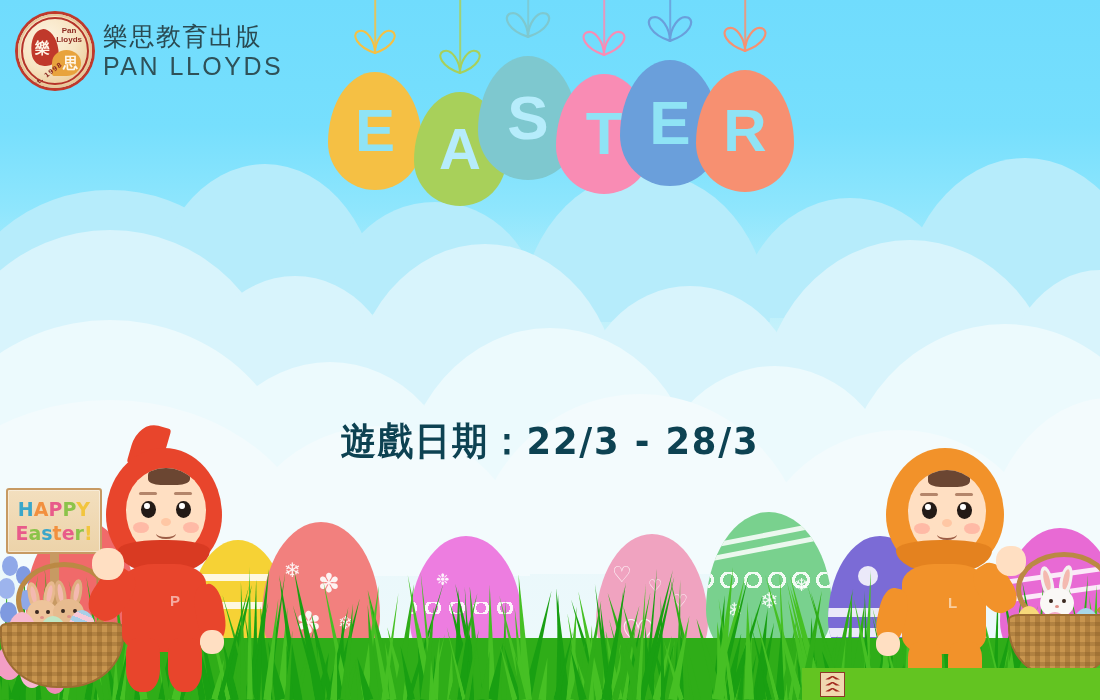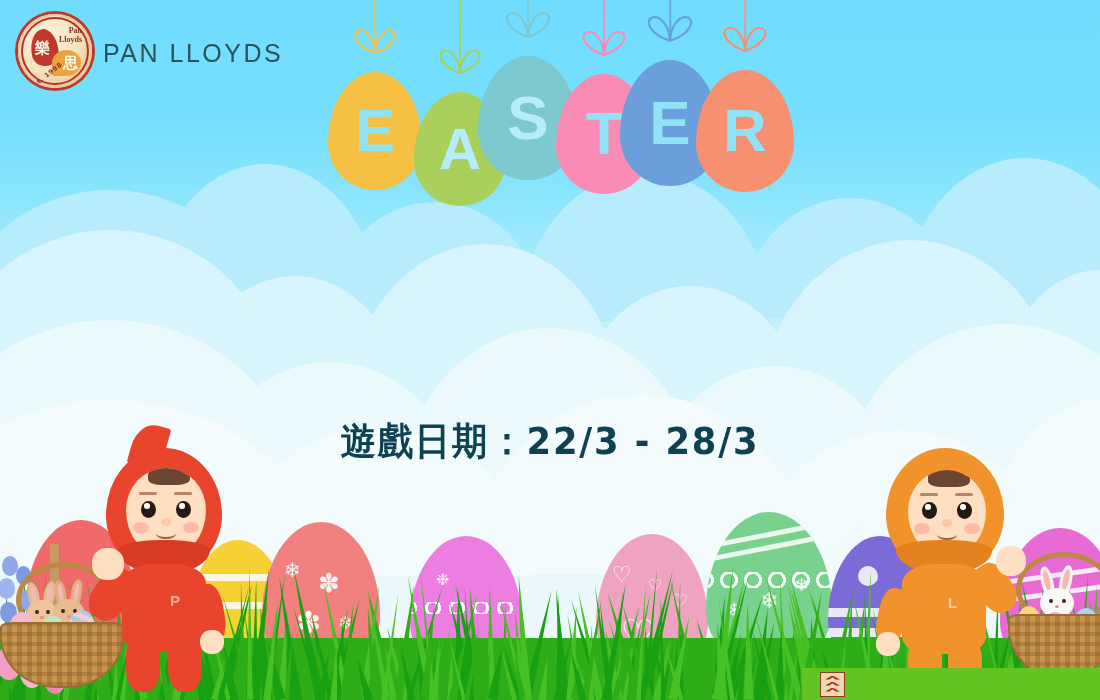--- a/index.html
+++ b/index.html
@@ -94,22 +94,22 @@
   }
   .logo-mark .ch1 { left: 17px; top: 27px; color:#fff6e8; }
   .logo-mark .ch2 { right: 14px; bottom: 17px; color:#fff6e8; }
   .logo-mark .pan {
     position: absolute;
     right: 10px; top: 13px;
     font-size: 8px;
     font-weight: bold;
     color: #8e2b22;
     line-height: 8px;
-    text-align: right;
-    font-family: Liberation Serif, serif;
+    text-align: center;
+    font-family: Liberation Sans, sans-serif;
   }
   .logo-mark .est {
     position: absolute;
     left: 8px; bottom: 8px;
     font-size: 6.5px;
     font-weight: bold;
     color: #8e2b22;
     transform: rotate(-38deg);
     letter-spacing: 0.6px;
     font-family: "DejaVu Sans", sans-serif;
@@ -472,20 +472,21 @@
       <div class="bubble"></div>
       <div class="ch1">樂</div>
       <div class="ch2">思</div>
       <div class="pan">
         <div>Pan</div>
         <div style="margin-top:1px;">Lloyds</div>
       </div>
       <div class="est">Est. 1998</div>
     </div>
     <div class="logo-text">
+      <div class="logo-cn">樂思教育出版</div>
       <div class="logo-en">PAN  LLOYDS</div>
     </div>
   </div>
 
   <div class="easter-row" id="eggrow">
       <div class="hang" style="left: 328px; width: 94px;">
         <div class="string" style="height: 48px; background: rgb(245, 192, 68);"></div>
         <div class="bow" style="top: 26px; width: 53px; height: 28px;"><svg width="53" height="28" viewBox="0 0 100 54">
             <path d="M50 52 C 50 30, 34 4, 18 10 C 4 16, 14 40, 50 52 Z" fill="none" stroke="#f5c044" stroke-width="4"></path>
             <path d="M50 52 C 50 30, 66 4, 82 10 C 96 16, 86 40, 50 52 Z" fill="none" stroke="#f5c044" stroke-width="4"></path>
@@ -595,20 +596,28 @@
     </div>
     <div class="degg" style="left:1000px;bottom:22px;width:120px;height:150px;background:#e86ad4;">
       <div class="band" style="top:44px;height:5px;transform:rotate(-8deg);"></div>
       <div class="band" style="top:62px;height:5px;transform:rotate(-8deg);"></div>
     </div>
     <div class="degg" style="left:26px;bottom:40px;width:110px;height:140px;background:#f06a6a;"></div>
   </div>
 
   <div class="sign" style="left:6px;top:488px;width:96px;height:130px;">
     <div class="post" style="left:44px;top:56px;width:9px;height:74px;"></div>
+    <div class="board" style="left:0;top:0;width:92px;height:62px;">
+      <div class="l1">
+        <span style="color:#3aa6c9;">H</span><span style="color:#f2903f;">A</span><span style="color:#e85b8a;">P</span><span style="color:#8bc34a;">P</span><span style="color:#f2c53d;">Y</span>
+      </div>
+      <div class="l2">
+        <span style="color:#e85b8a;">E</span><span style="color:#8bc34a;">a</span><span style="color:#3aa6c9;">s</span><span style="color:#f2903f;">t</span><span style="color:#e85b8a;">e</span><span style="color:#8bc34a;">r</span><span style="color:#f2c53d;">!</span>
+      </div>
+    </div>
   </div>
 
   <div class="flowerclump" style="left:-4px;top:556px;width:52px;height:100px;">
     <div class="petal" style="left:6px;top:0;width:16px;height:20px;background:#8fa8e8;"></div>
     <div class="petal" style="left:20px;top:10px;width:15px;height:19px;background:#7f9ae0;"></div>
     <div class="petal" style="left:2px;top:22px;width:17px;height:21px;background:#9db4ed;"></div>
     <div class="petal" style="left:22px;top:34px;width:16px;height:20px;background:#8fa8e8;"></div>
     <div class="petal" style="left:4px;top:46px;width:17px;height:21px;background:#7f9ae0;"></div>
     <div class="petal" style="left:20px;top:58px;width:15px;height:19px;background:#9db4ed;"></div>
   </div>

